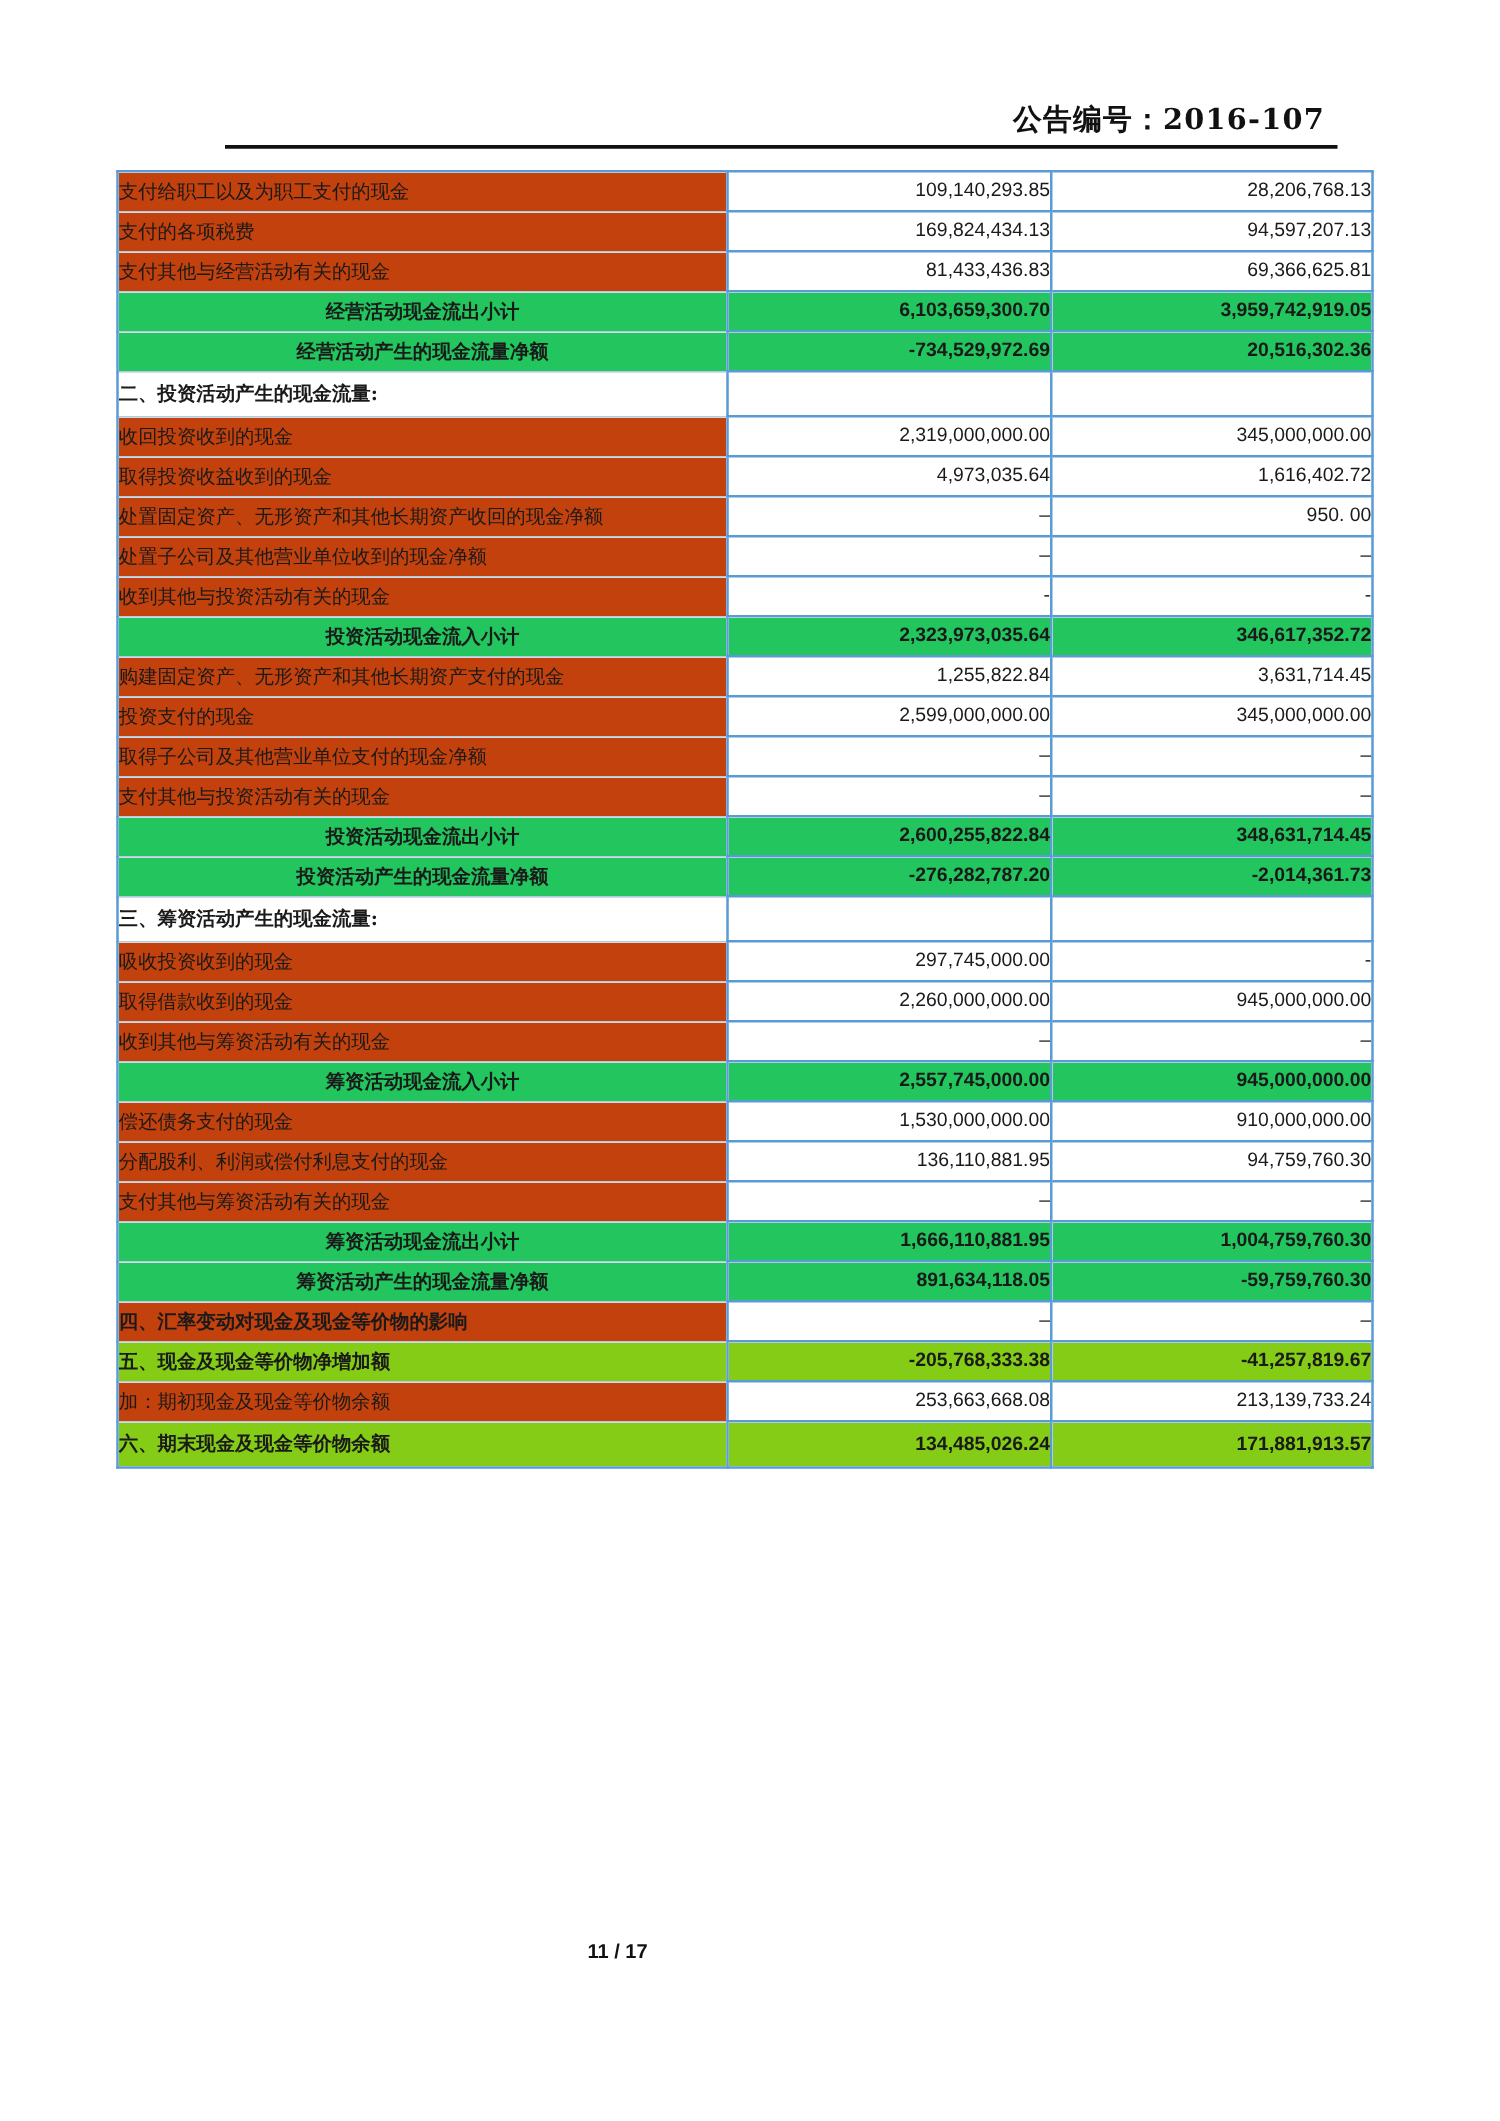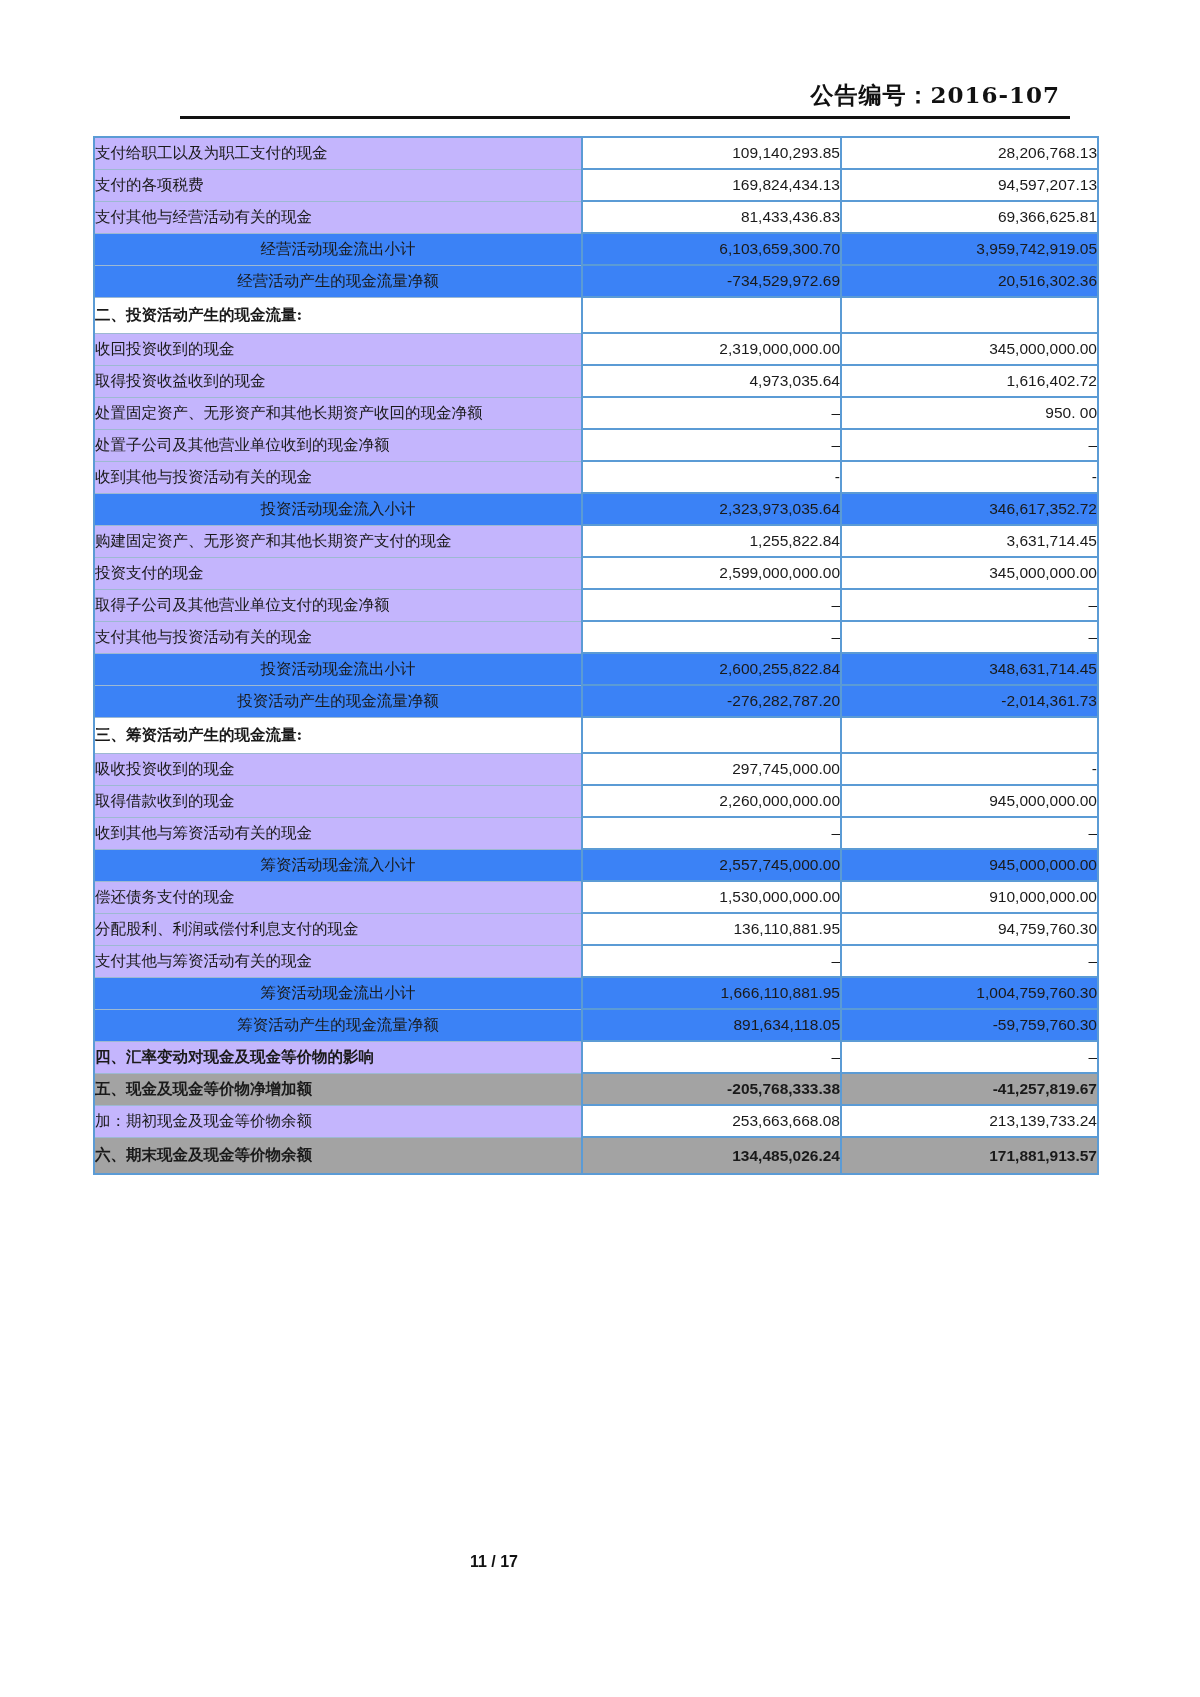--- a/index.html
+++ b/index.html
@@ -51,58 +51,58 @@
   table.cashflow td {
     height: 30px;
     padding: 0;
     overflow: hidden;
     white-space: nowrap;
     vertical-align: middle;
     font-size: 15.5px;
     color: #1a1a1a;
   }
   td.label {
-    background: #c4b5fd;
+    background: #c2410c;
     border: 1px solid #9db9d2;
     padding-left: 11px;
     padding-right: 6px;
     text-align: left;
     font-family: "DejaVu Serif", serif;
   }
   td.num {
     background: #ffffff;
     border: 2px solid #5b9bd5;
     padding-right: 10px;
     text-align: right;
     font-family: "Liberation Sans", sans-serif;
     font-size: 15px;
   }
   tr.subtotal td.label,
   tr.subtotal td.num {
-    background: #3b82f6;
-    font-weight: 400;
+    background: #22c55e;
+    font-weight: 700;
     margin-left: 46px;
   }
   tr.subtotal td.label {
     text-align: center;
     padding-left: 0;
   }
   tr.section td.label,
   tr.section td.num {
     background: #ffffff;
     font-weight: 700;
     height: 34px;
   }
   tr.headingdash td.label {
     font-weight: 700;
     margin-top: 40px;
   }
   tr.total td.label,
   tr.total td.num {
-    background: #a3a3a3;
+    background: #84cc16;
     font-weight: 700;
   }
   tr.tall td {
     height: 35px;
   }
   td.dash {
     color: #555555;
     font-weight: 400 !important;
   }
   .footer-page {

